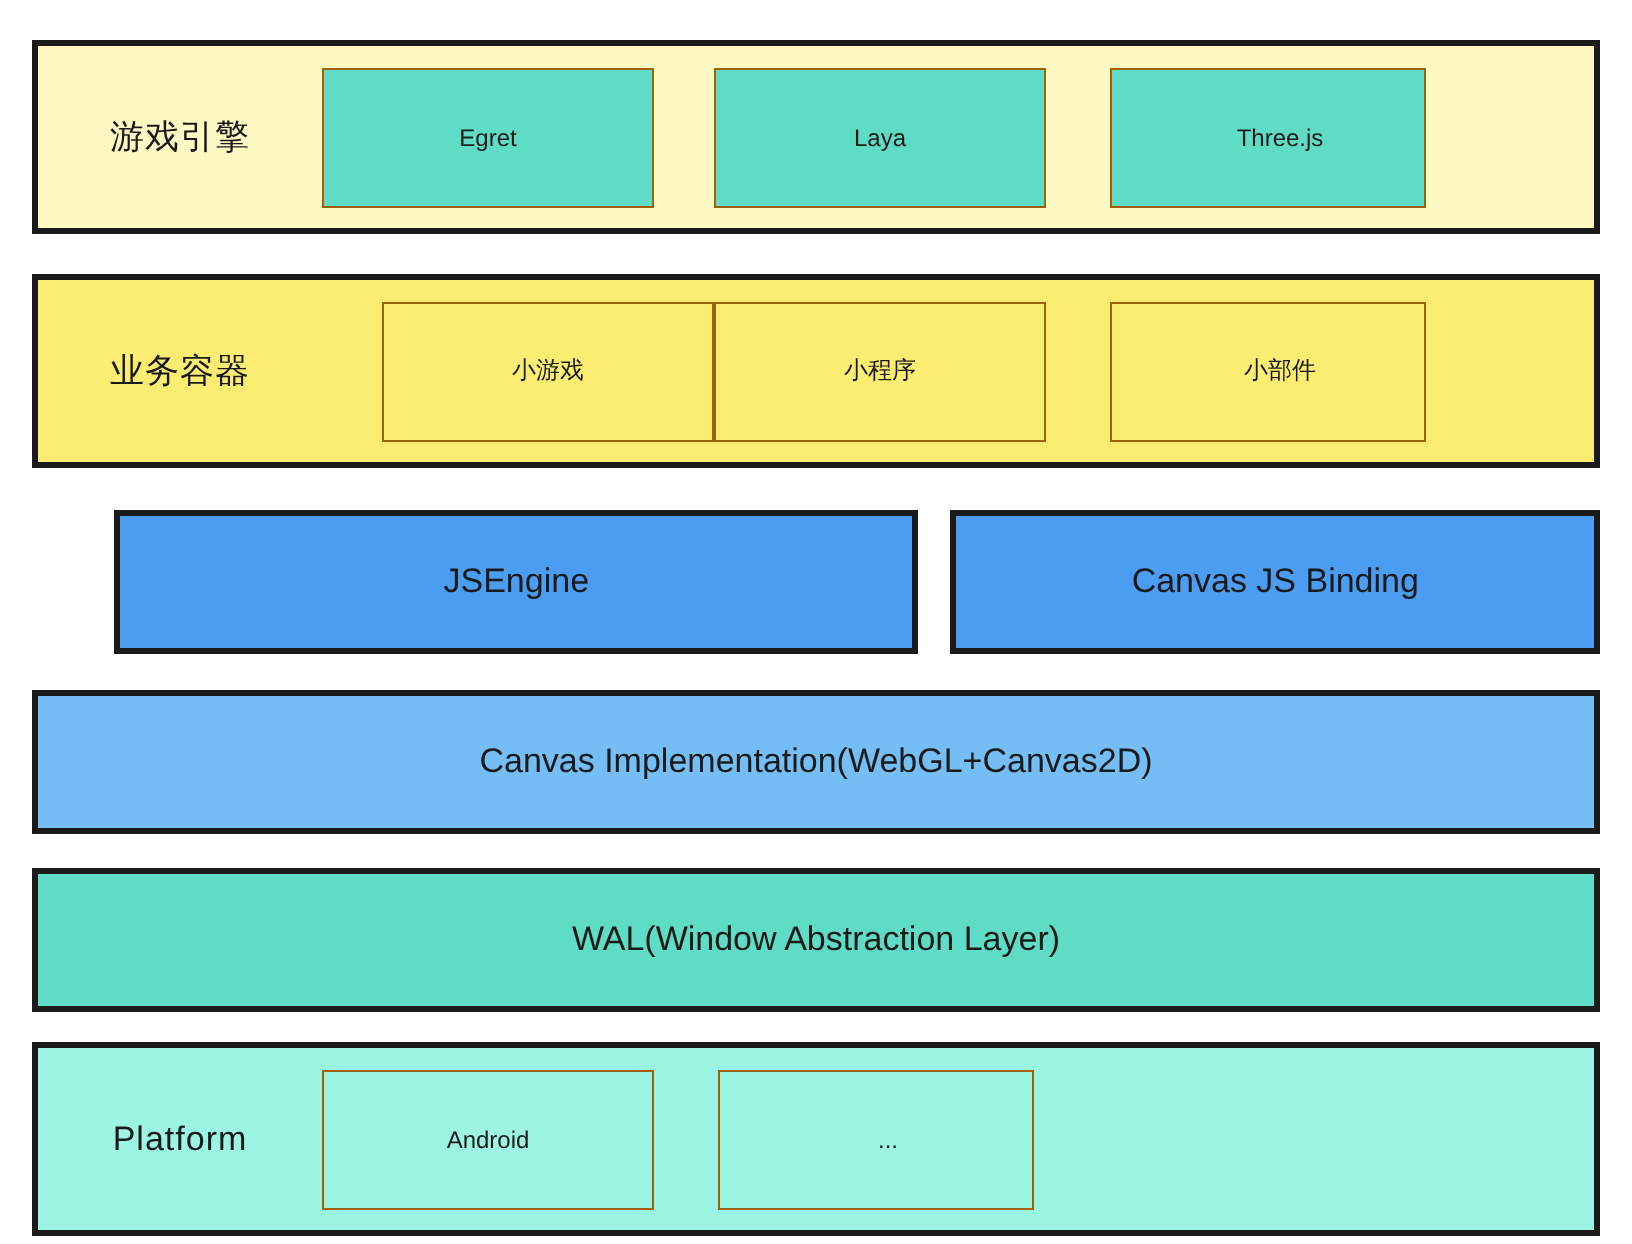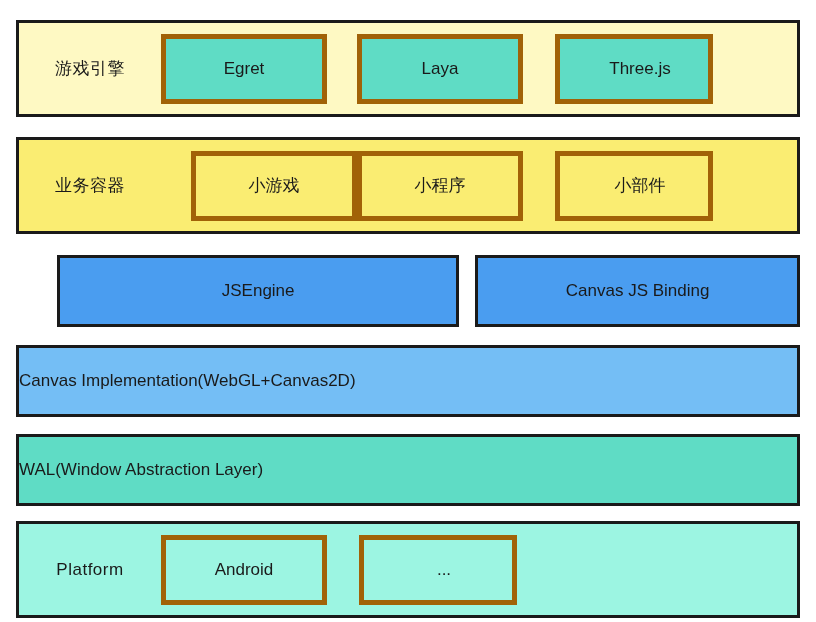--- a/index.html
+++ b/index.html
@@ -67,41 +67,41 @@
     position: absolute;
     left: 142px;
     top: 0;
     right: 0;
     height: 100%;
     display: flex;
     align-items: center;
   }
   .chip {
     box-sizing: border-box;
-    border: 5px solid #a16207;
+    border: 1px solid #a16207;
     height: 70px;
     display: flex;
     align-items: center;
     justify-content: center;
-    font-size: 17px;
+    font-size: 12px;
     background: inherit;
     white-space: nowrap;
   }
   .chip.c1 { width: 166px; margin-left: 0px; }
   .chip.c2 { width: 166px; margin-left: 30px; }
   .chip.c3 { width: 158px; margin-left: 32px; padding-left: 12px; }
 
   .chip.engine   { background: #5FDCC5; }
   .chip.business { background: #FAED72; }
   .chip.platform { background: #9CF5E2; }
 
   
   .band-text {
     width: 100%;
-    text-align: left;
+    text-align: center;
     font-size: 17px;
     white-space: nowrap;
   }
 
   
   .jsrow {
     display: flex;
     width: 784px;
     height: 72px;
     align-items: stretch;

